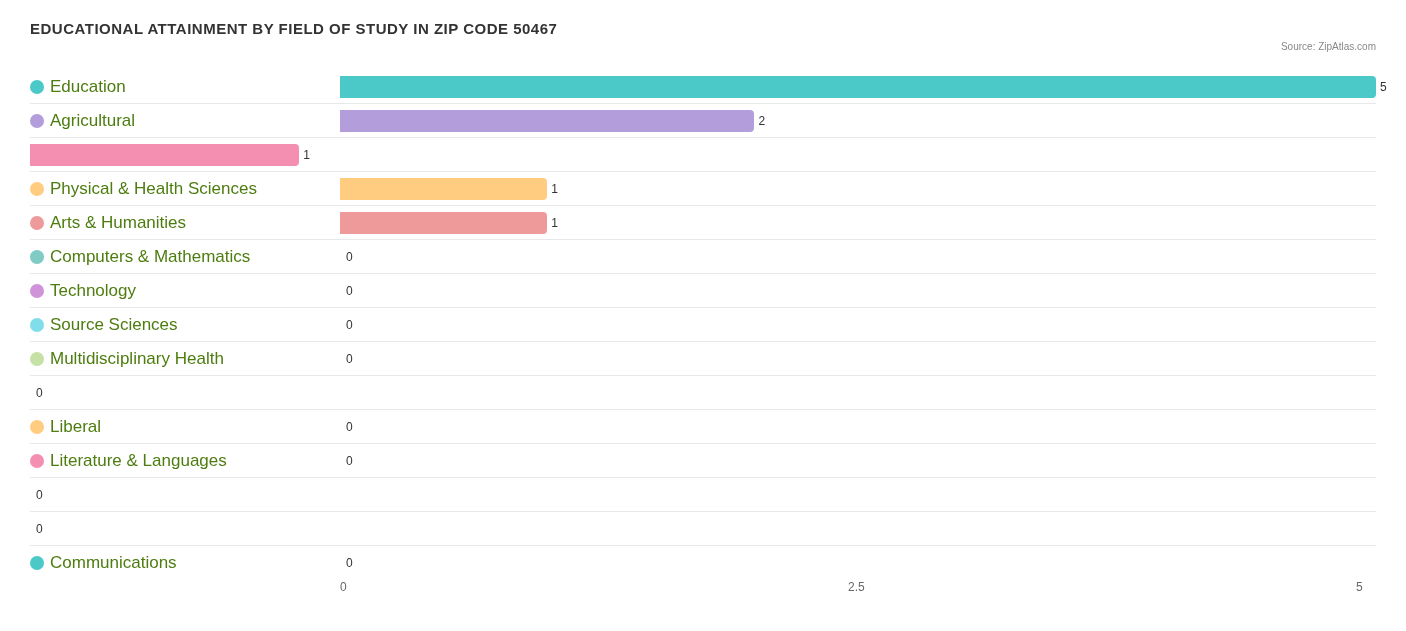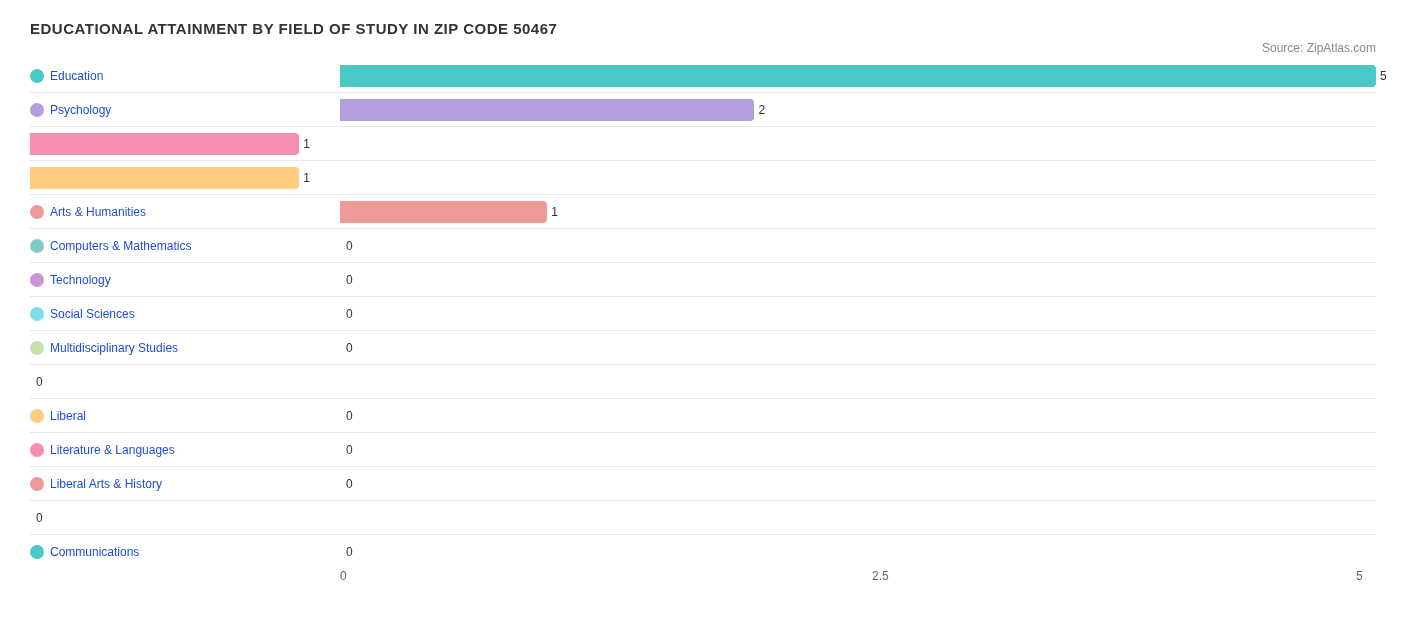--- a/index.html
+++ b/index.html
@@ -12,24 +12,24 @@
     }
     .chart-title {
       font-size: 15px;
       font-weight: bold;
       color: #333;
       text-transform: uppercase;
       letter-spacing: 0.5px;
       margin-bottom: 4px;
     }
     .source {
-      font-size: 12px;
+      font-size: 10px;
       color: #888;
       text-align: right;
-      margin-bottom: 4px;
+      margin-bottom: 18px;
     }
     .chart-area {
       position: relative;
       width: 100%;
     }
     .bar-row {
       display: flex;
       align-items: center;
       height: 34px;
       border-bottom: 1px solid #e8e8e8;
@@ -46,22 +46,22 @@
       gap: 6px;
       padding-right: 6px;
     }
     .dot {
       width: 14px;
       height: 14px;
       border-radius: 50%;
       flex-shrink: 0;
     }
     .bar-label {
-      font-size: 12px;
-      color: #1d4ed8;
+      font-size: 17px;
+      color: #4d7c0f;
       white-space: nowrap;
     }
     .bar-section {
       flex: 1;
       position: relative;
       height: 22px;
       display: flex;
       align-items: center;
     }
     .bar {
@@ -103,34 +103,38 @@
         <span class="bar-label">Education</span>
       </div>
       <div class="bar-section">
         <div class="bar" style="background: rgb(75, 200, 200); width: calc(100% + 0px);"></div>
         <span class="bar-value" style="--bar-pct: calc(100% + 2px); left: calc(100% + 4px);">5</span>
       </div>
     </div>
     <div class="bar-row">
       <div class="label-container">
         <div class="dot" style="background: rgb(179, 157, 219);"></div>
-        <span class="bar-label">Psychology</span>
+        <span class="bar-label">Agricultural</span>
       </div>
       <div class="bar-section">
         <div class="bar" style="background: rgb(179, 157, 219); width: calc(40% + 0px);"></div>
         <span class="bar-value" style="--bar-pct: calc(40% + 2px); left: calc(40% + 4px);">2</span>
       </div>
     </div>
     <div class="bar-row">
       <div class="bar-section">
         <div class="bar" style="background: rgb(244, 143, 177); width: calc(20% + 0px);"></div>
         <span class="bar-value" style="--bar-pct: calc(20% + 2px); left: calc(20% + 4px);">1</span>
       </div>
     </div>
     <div class="bar-row">
+      <div class="label-container">
+        <div class="dot" style="background: rgb(255, 204, 128);"></div>
+        <span class="bar-label">Physical &amp; Health Sciences</span>
+      </div>
       <div class="bar-section">
         <div class="bar" style="background: rgb(255, 204, 128); width: calc(20% + 0px);"></div>
         <span class="bar-value" style="--bar-pct: calc(20% + 2px); left: calc(20% + 4px);">1</span>
       </div>
     </div>
     <div class="bar-row">
       <div class="label-container">
         <div class="dot" style="background: rgb(239, 154, 154);"></div>
         <span class="bar-label">Arts &amp; Humanities</span>
       </div>
@@ -155,31 +159,31 @@
         <span class="bar-label">Technology</span>
       </div>
       <div class="bar-section">
         <div class="bar" style="background: rgb(206, 147, 216); width: 0px;"></div>
         <span class="bar-value" style="--bar-pct: 6px; left: 6px;">0</span>
       </div>
     </div>
     <div class="bar-row">
       <div class="label-container">
         <div class="dot" style="background: rgb(128, 222, 234);"></div>
-        <span class="bar-label">Social Sciences</span>
+        <span class="bar-label">Source Sciences</span>
       </div>
       <div class="bar-section">
         <div class="bar" style="background: rgb(128, 222, 234); width: 0px;"></div>
         <span class="bar-value" style="--bar-pct: 6px; left: 6px;">0</span>
       </div>
     </div>
     <div class="bar-row">
       <div class="label-container">
         <div class="dot" style="background: rgb(197, 225, 165);"></div>
-        <span class="bar-label">Multidisciplinary Studies</span>
+        <span class="bar-label">Multidisciplinary Health</span>
       </div>
       <div class="bar-section">
         <div class="bar" style="background: rgb(197, 225, 165); width: 0px;"></div>
         <span class="bar-value" style="--bar-pct: 6px; left: 6px;">0</span>
       </div>
     </div>
     <div class="bar-row">
       <div class="bar-section">
         <div class="bar" style="background: rgb(128, 203, 196); width: 0px;"></div>
         <span class="bar-value" style="--bar-pct: 6px; left: 6px;">0</span>
@@ -199,24 +203,20 @@
       <div class="label-container">
         <div class="dot" style="background: rgb(244, 143, 177);"></div>
         <span class="bar-label">Literature &amp; Languages</span>
       </div>
       <div class="bar-section">
         <div class="bar" style="background: rgb(244, 143, 177); width: 0px;"></div>
         <span class="bar-value" style="--bar-pct: 6px; left: 6px;">0</span>
       </div>
     </div>
     <div class="bar-row">
-      <div class="label-container">
-        <div class="dot" style="background: rgb(239, 154, 154);"></div>
-        <span class="bar-label">Liberal Arts &amp; History</span>
-      </div>
       <div class="bar-section">
         <div class="bar" style="background: rgb(239, 154, 154); width: 0px;"></div>
         <span class="bar-value" style="--bar-pct: 6px; left: 6px;">0</span>
       </div>
     </div>
     <div class="bar-row">
       <div class="bar-section">
         <div class="bar" style="background: rgb(206, 147, 216); width: 0px;"></div>
         <span class="bar-value" style="--bar-pct: 6px; left: 6px;">0</span>
       </div>
@@ -228,15 +228,15 @@
       </div>
       <div class="bar-section">
         <div class="bar" style="background: rgb(75, 200, 200); width: 0px;"></div>
         <span class="bar-value" style="--bar-pct: 6px; left: 6px;">0</span>
       </div>
     </div>
   </div>
 
 <div class="x-axis-container" id="x-axis-container">
 <span class="x-tick" style="left: calc(0% + 0px);">0</span>
-    <span class="x-tick" style="left: calc(50% - 10px); margin-left: 24px;">2.5</span>
+    <span class="x-tick" style="left: calc(50% - 10px);">2.5</span>
     <span class="x-tick" style="left: calc(100% - 20px);">5</span>
   </div>
 
 </body></html>

